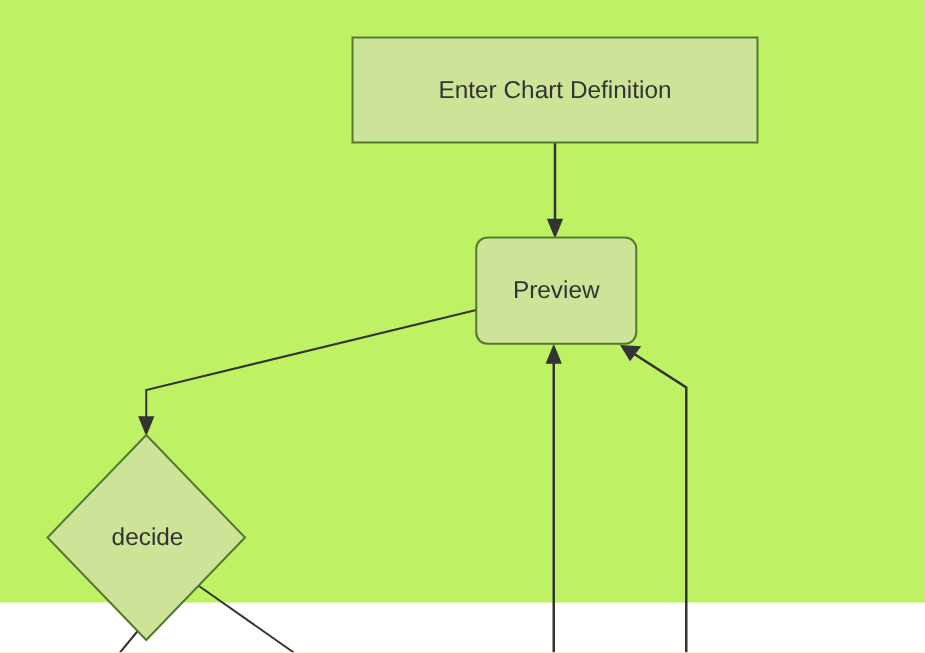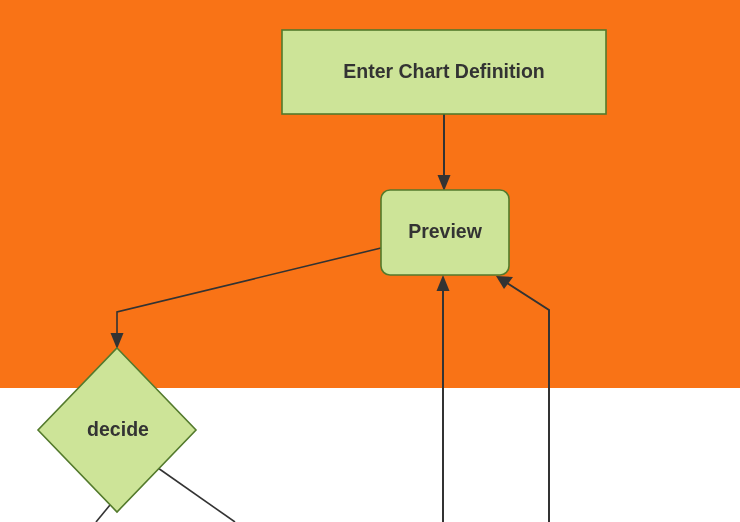--- a/index.html
+++ b/index.html
@@ -10,23 +10,22 @@
   }
   body {
     width: 740px;
     height: 522px;
     overflow: hidden;
     font-family: "Liberation Sans", "DejaVu Sans", sans-serif;
   }
   #canvas {
     position: relative;
     width: 740px;
-    height: 388px;
-    background: #f97316;
-    font-weight: bold;
+    height: 482px;
+    background: #bef264;
   }
   #flow-svg {
     position: absolute;
     left: 0;
     top: 0;
     width: 740px;
     height: 522px;
     display: block;
   }
   .node-shape {

